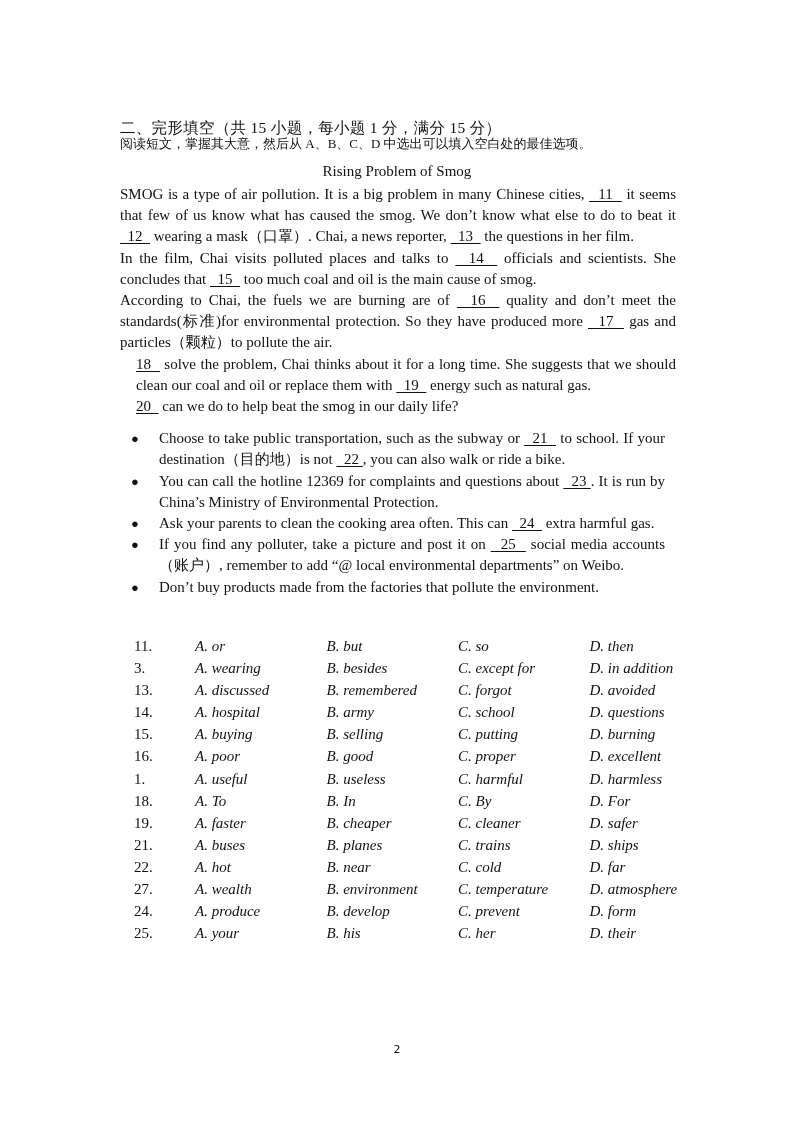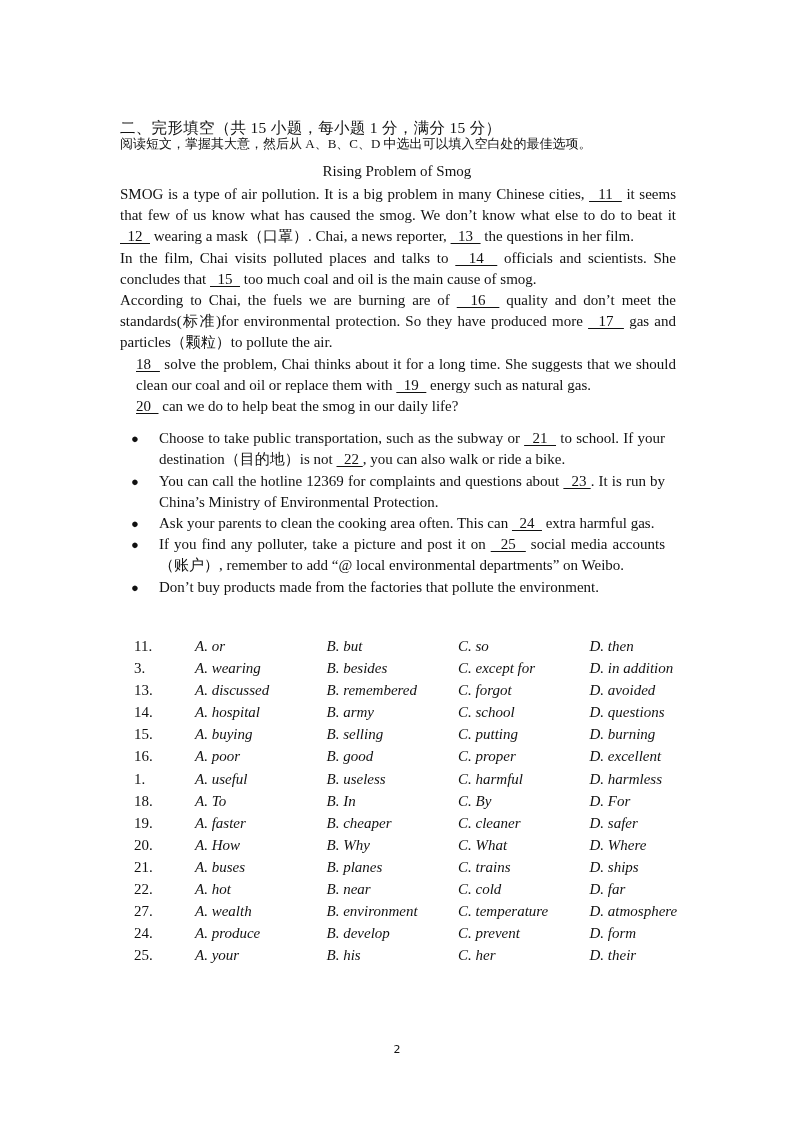--- a/index.html
+++ b/index.html
@@ -108,27 +108,20 @@
         <span class="opt">D. For</span>
       </div>
     <div class="opt-row">
         <span class="opt-num">19.</span>
         <span class="opt">A. faster</span>
         <span class="opt">B. cheaper</span>
         <span class="opt">C. cleaner</span>
         <span class="opt">D. safer</span>
       </div>
     <div class="opt-row">
-        <span class="opt-num">20.</span>
-        <span class="opt">A. How</span>
-        <span class="opt">B. Why</span>
-        <span class="opt">C. What</span>
-        <span class="opt">D. Where</span>
-      </div>
-    <div class="opt-row">
         <span class="opt-num">21.</span>
         <span class="opt">A. buses</span>
         <span class="opt">B. planes</span>
         <span class="opt">C. trains</span>
         <span class="opt">D. ships</span>
       </div>
     <div class="opt-row">
         <span class="opt-num">22.</span>
         <span class="opt">A. hot</span>
         <span class="opt">B. near</span>

